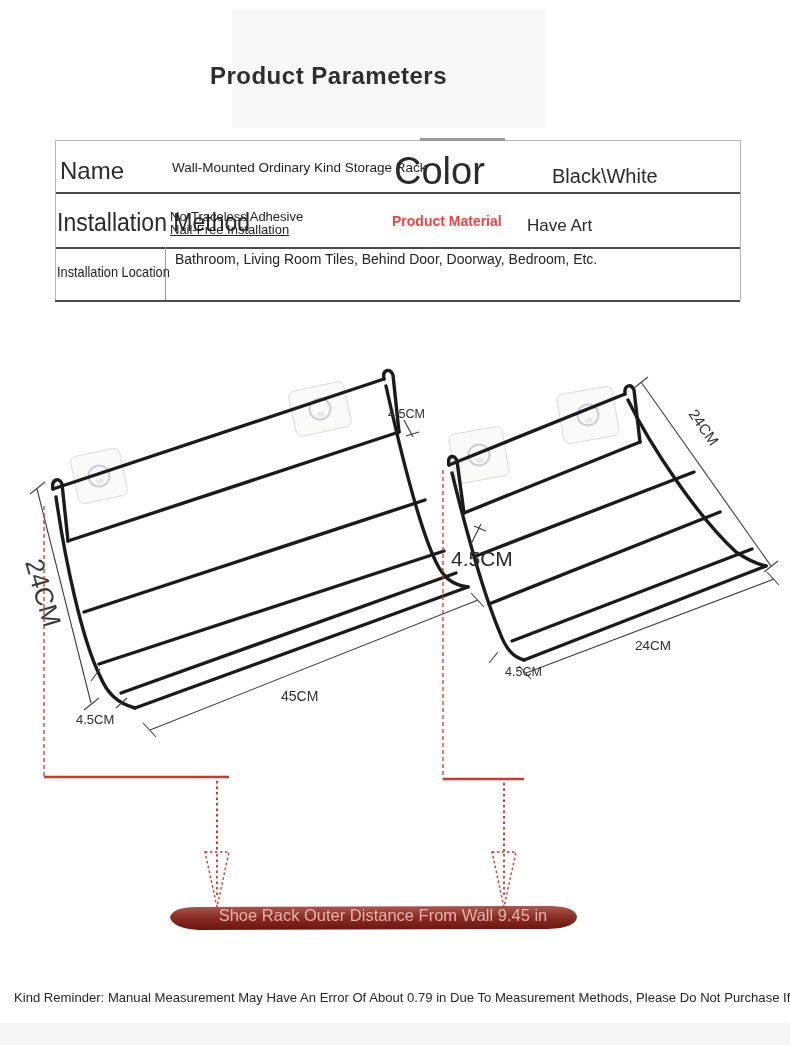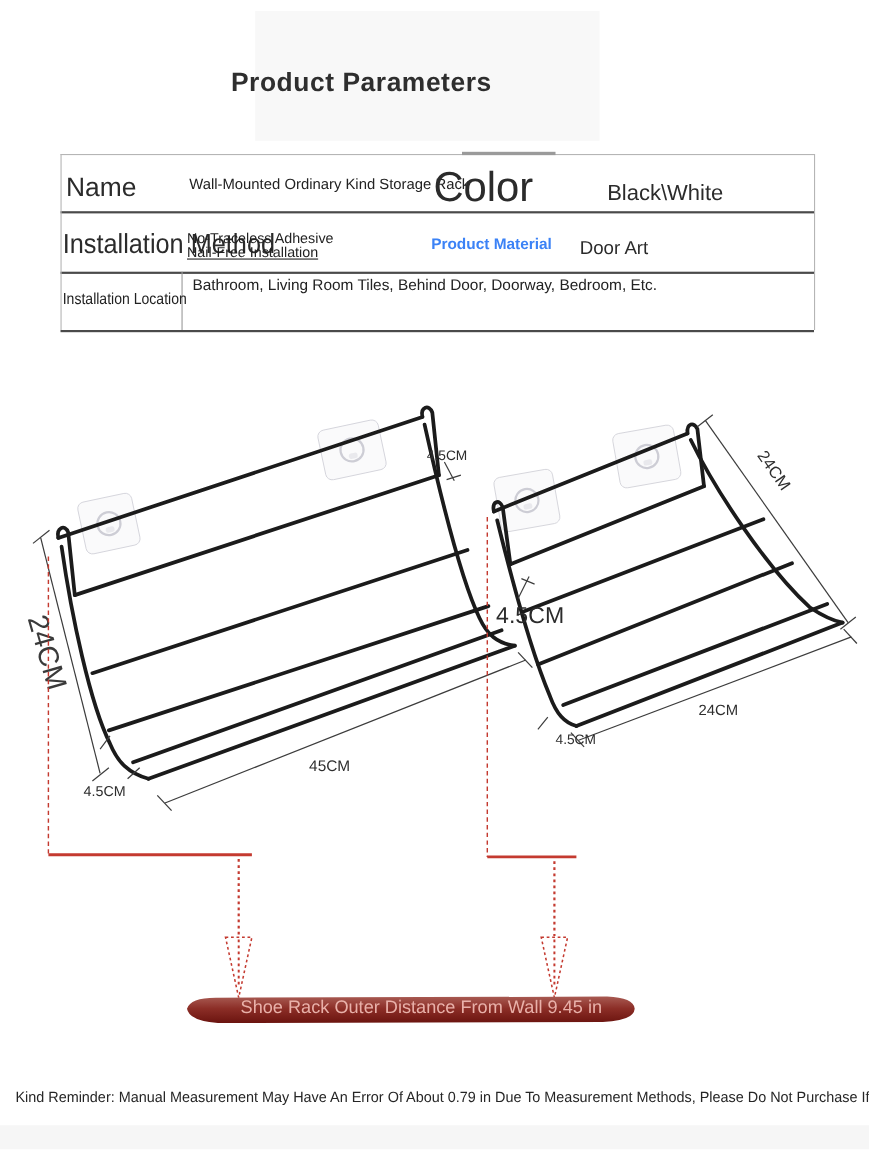--- a/index.html
+++ b/index.html
@@ -44,22 +44,22 @@
   <div class="abs t-label-big" style="left:60px;top:159px;font-size:24px;">Name</div>
   <div class="abs" style="left:172px;top:161px;font-size:13.5px;">Wall-Mounted Ordinary Kind Storage Rack</div>
   <div class="abs t-label-big" style="left:394px;top:152px;font-size:38px;">Color</div>
   <div class="abs" style="left:552px;top:166px;font-size:20px;color:#2b2b2b;">Black\White</div>
 
   <div class="abs t-label-big" style="left:57px;top:210px;font-size:25px;transform:scaleX(.92);transform-origin:left top;">Installation Method</div>
   <div class="abs" style="left:170px;top:211px;font-size:13px;line-height:12.5px;">
     <span style="display:block;">No-Traceless Adhesive</span>
     <span style="display:block;text-decoration:underline;">Nail-Free Installation</span>
   </div>
-  <div class="abs" style="left:392px;top:214px;font-size:14px;font-weight:600;color:#3b82f6;">Product Material</div>
-  <div class="abs" style="left:527px;top:217px;font-size:17px;color:#2b2b2b;">Door Art</div>
+  <div class="abs" style="left:392px;top:214px;font-size:14px;font-weight:600;color:#ef4444;">Product Material</div>
+  <div class="abs" style="left:527px;top:217px;font-size:17px;color:#2b2b2b;">Have Art</div>
 
   <div class="abs cond" style="left:57px;top:265px;font-size:14.5px;">Installation Location</div>
   <div class="abs" style="left:175px;top:252px;font-size:14px;">Bathroom, Living Room Tiles, Behind Door, Doorway, Bedroom, Etc.</div>
 </div>
 
 <svg viewBox="0 360 790 585" style="position:absolute;left:0;top:360px;width:790px;height:585px;">
   <defs>
     <linearGradient id="boardGrad" x1="0" y1="0" x2="0" y2="1">
       <stop offset="0" stop-color="#a85a52"></stop>
       <stop offset="0.45" stop-color="#8c2e27"></stop>

